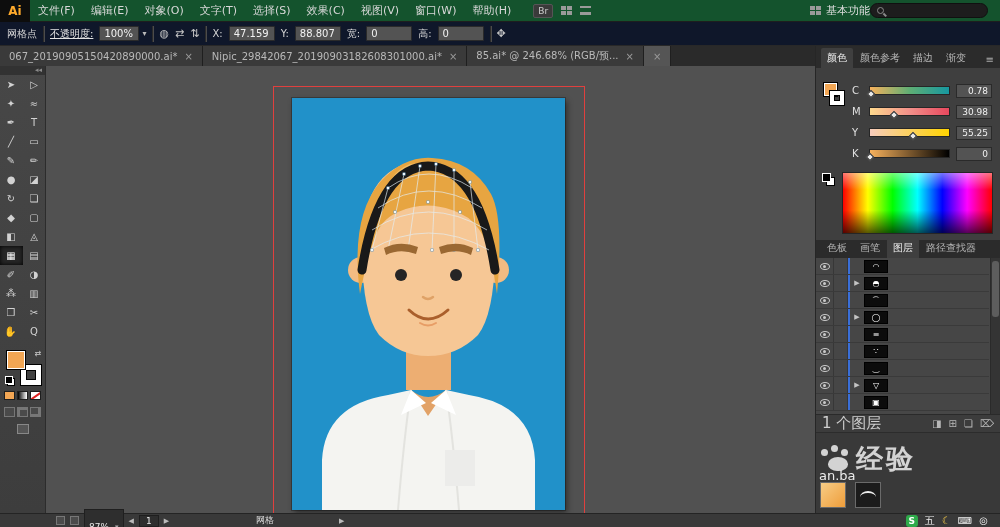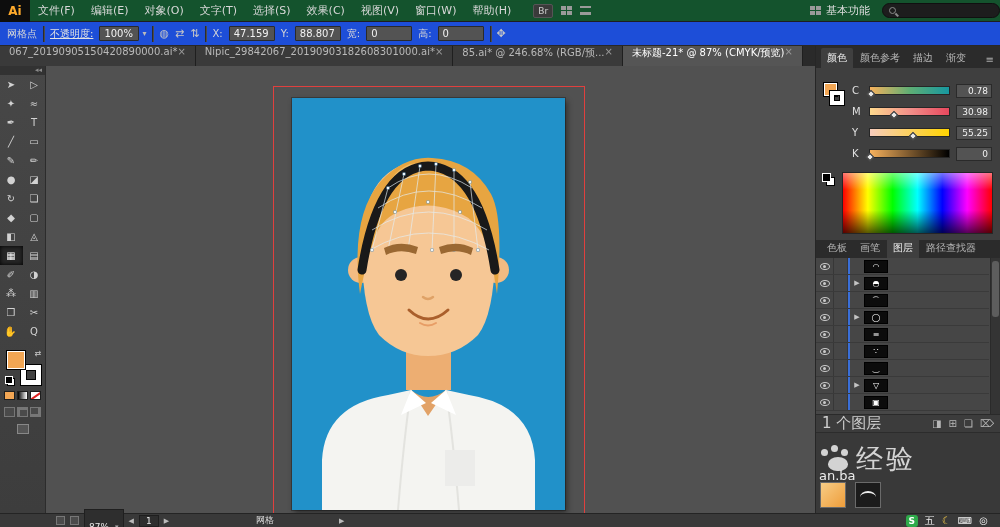--- a/index.html
+++ b/index.html
@@ -12,39 +12,39 @@
   .ai-logo{width:30px;height:22px;background:#0d0d0d;color:#ffaa2b;font-weight:bold;font-size:12px;display:flex;align-items:center;justify-content:center}
   .menu-item{padding:0 8px;height:22px;line-height:22px;font-size:11px;color:#d8d8d8;white-space:nowrap;cursor:default}
   .mb-icons{display:flex;align-items:center;gap:8px;margin-left:14px}
   .mb-btn{font-size:9px;color:#cfcfcf;background:#3a3a3a;border:1px solid #555;border-radius:2px;padding:1px 4px;line-height:10px}
   .grid-ico{width:11px;height:10px;background:
     linear-gradient(#9a9a9a,#9a9a9a) 0 0/5px 4px no-repeat,
     linear-gradient(#9a9a9a,#9a9a9a) 6px 0/5px 4px no-repeat,
     linear-gradient(#9a9a9a,#9a9a9a) 0 5px/5px 4px no-repeat,
     linear-gradient(#9a9a9a,#9a9a9a) 6px 5px/5px 4px no-repeat}
   .bars-ico{width:11px;height:9px;border-top:2px solid #9a9a9a;border-bottom:2px solid #9a9a9a;background:linear-gradient(#9a9a9a,#9a9a9a) 0 3.5px/11px 2px no-repeat}
-  .mb-right{margin-left:auto;display:flex;gap:12px;}
+  .mb-right{margin-left:auto;display:flex;gap:0;padding-right:12px}
   .workspace{display:flex;align-items:center;gap:5px;font-size:11px;color:#ddd}
   .searchbox{width:118px;height:15px;background:#1d1d1d;border:1px solid #101010;border-radius:8px;display:flex;align-items:center;padding:0 6px;gap:5px}
   .mag{width:7px;height:7px;border:1.5px solid #8a8a8a;border-radius:50%;position:relative;flex:none}
   .mag::after{content:'';position:absolute;width:4px;height:1.5px;background:#8a8a8a;transform:rotate(45deg);left:5px;top:6px}
 
   
-  .controlbar{position:absolute;left:0;top:22px;right:0;height:24px;background:#1d4ed8;border-bottom:1px solid #282828;display:flex;align-items:center;gap:6px;padding:0 7px;font-size:10px;color:#d6d6d6;z-index:29}
+  .controlbar{position:absolute;left:0;top:22px;right:0;height:24px;background:#0f172a;border-bottom:1px solid #282828;display:flex;align-items:center;gap:6px;padding:0 7px;font-size:10px;color:#d6d6d6;z-index:29}
   .cb-sep{width:1px;height:16px;background:#2b2b2b;box-shadow:1px 0 0 #4c4c4c;flex:none}
   .cb-link{text-decoration:underline;color:#e2e2e2}
   .cb-field{background:#535353;border:1px solid #2a2a2a;border-radius:1px;height:15px;line-height:13px;padding:0 4px;color:#f2f2f2;min-width:40px;white-space:nowrap}
   .cb-field.sm{min-width:46px}
   .cb-ico{font-style:normal;color:#c6c6c6;font-size:11px;line-height:11px}
   .cb-caret{font-style:normal;font-size:8px;color:#bbb;margin-left:-3px}
   .cb-lbl{color:#d6d6d6}
 
   
   .tabbar{position:absolute;left:0;top:46px;width:815px;height:20px;background:#2a2a2a;display:flex;align-items:stretch;overflow:hidden;z-index:28}
-  .dtab{display:flex;align-items:flex-start;padding:0 9px;font-size:10px;background:#3a3a3a;color:#b9b9b9;border-right:1px solid #1f1f1f;white-space:nowrap}
+  .dtab{display:flex;align-items:center;gap:7px;padding:0 9px;font-size:10px;background:#3a3a3a;color:#b9b9b9;border-right:1px solid #1f1f1f;white-space:nowrap}
   .dtab.active{background:#555555;color:#fff}
   .dtab .x{color:#9a9a9a;font-size:10px}
 
   
   .toolpanel{position:absolute;left:0;top:66px;width:46px;bottom:14px;background:linear-gradient(#474747,#3d3d3d);border-right:1px solid #2c2c2c;display:flex;flex-direction:column;align-items:center;z-index:20}
   .tp-head{width:100%;height:9px;background:#323232;color:#8a8a8a;font-size:7px;line-height:9px;text-align:right;padding-right:3px}
   .tools-grid{display:grid;grid-template-columns:23px 23px}
   .tool{height:19px;display:flex;align-items:center;justify-content:center;font-size:10px;color:#d2d2d2;cursor:default}
   .tool.active{background:#262626;color:#fff;box-shadow:inset 0 0 4px #000}
   .swatch-widget{position:relative;width:36px;height:36px;margin-top:8px;flex:none}
@@ -114,21 +114,21 @@
   .lscroll-thumb{position:absolute;left:1px;right:1px;top:3px;height:56px;background:#5d5d5d;border-radius:3px}
   .lfooter{height:18px;background:#3c3c3c;border-top:1px solid #2a2a2a;display:flex;align-items:center;padding:0 6px}
   .lf-count{font-size:15px;color:#cfcfcf}
   .lf-icons{margin-left:auto;display:flex;gap:7px;color:#b8b8b8;font-size:10px}
   .lf-icons i{font-style:normal}
 
   .dock-bottom{position:relative;flex:1;background:#393939;border-top:1px solid #2c2c2c}
   .watermark{position:absolute;left:12px;top:8px;display:flex;align-items:center;gap:8px;opacity:.78;pointer-events:none}
   .paw{position:relative;width:20px;height:14px;background:#fff;border-radius:50% 50% 46% 46%;margin-top:10px}
   .paw::before{content:'';position:absolute;left:-7px;top:-8px;width:7px;height:7px;border-radius:50%;background:#fff;box-shadow:10px -4px 0 #fff,20px 0 0 #fff}
-  .wm-text{font-size:27px;font-weight:normal;color:#fff;letter-spacing:3px}
+  .wm-text{font-size:27px;font-weight:bold;color:#fff;letter-spacing:3px}
   .wm-partial{position:absolute;left:3px;bottom:30px;color:#fff;font-size:13px;opacity:.9}
   .lib-thumbs{position:absolute;left:4px;bottom:5px;display:flex;gap:9px}
   .lib-thumb{width:26px;height:26px;border:1px solid #6a6a6a}
   .lib-thumb.orange{background:linear-gradient(135deg,#f8cd86,#ee9d3a)}
   .lib-thumb.dark{background:#1b1b1b;position:relative}
   .lib-thumb.dark::after{content:'';position:absolute;left:4px;top:8px;width:16px;height:10px;border-top:2px solid #eee;border-radius:50%}
 
   
   .statusbar{position:absolute;left:0;right:0;bottom:0;height:14px;background:#393939;border-top:1px solid #242424;display:flex;align-items:center;font-size:9px;color:#c9c9c9;padding:0 4px;gap:5px;z-index:40}
   .sb-ico{width:9px;height:9px;border:1px solid #777;background:#4b4b4b;flex:none}
@@ -206,21 +206,20 @@
     </div>
     <div class="dtab">
       <span>Nipic_29842067_20190903182608301000.ai*</span>
       <span class="x">×</span>
     </div>
     <div class="dtab">
       <span>85.ai* @ 246.68% (RGB/预...</span>
       <span class="x">×</span>
     </div>
     <div class="dtab active">
-      <span>未标题-21* @ 87% (CMYK/预览)</span>
       <span class="x">×</span>
     </div>
 
   </div>
 
   <div class="toolpanel">
     <div class="tp-head">◂◂</div>
     <div class="tools-grid">
       <div class="tool">➤</div>
       <div class="tool">▷</div>

